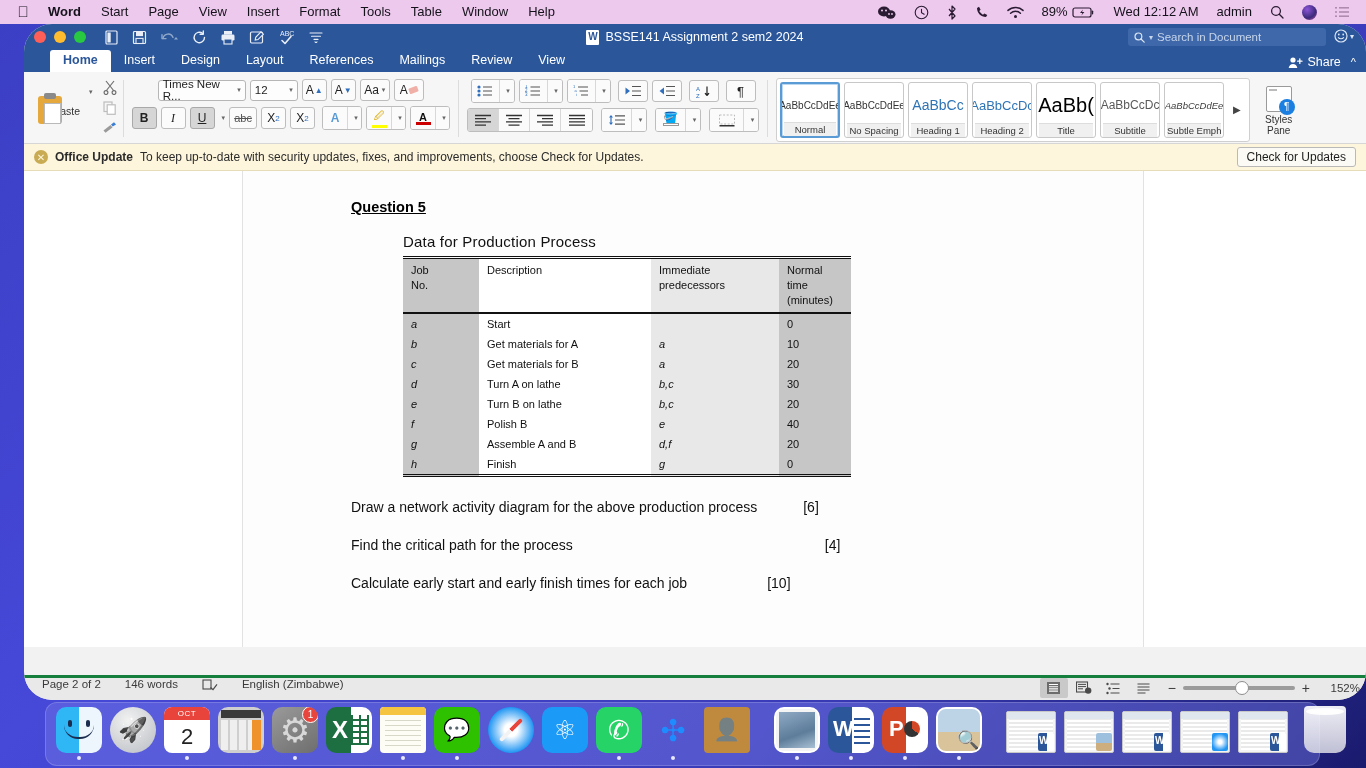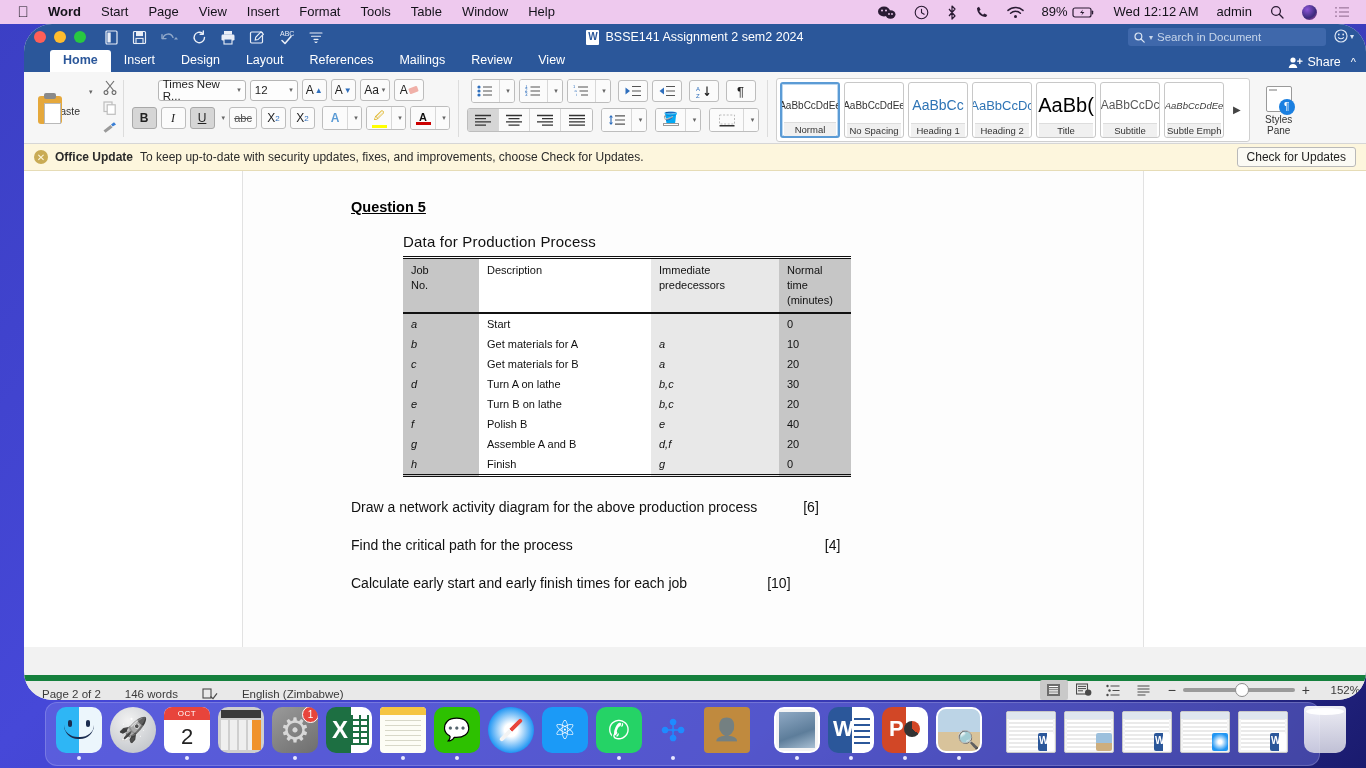--- a/index.html
+++ b/index.html
@@ -246,22 +246,22 @@
   }
   .qline .qtext { display: inline-block; }
   .qline .qmark { display: inline-block; }
   .qline.l1 .qmark { margin-left: 46px; }
   .qline.l2 .qmark { margin-left: 252px; }
   .qline.l3 .qmark { margin-left: 80px; }
 
   
   .statusbar {
     position: absolute; bottom: 0; left: 0; width: 1342px; height: 25px;
-    background: #e9e9e9; border-top: 6px solid #15803d;
-    display: flex; align-items: flex-end; font-size: 11.5px; color: #3a3a3a;
+    background: #e9e9e9; border-top: 3px solid #15803d;
+    display: flex; align-items: flex-start; font-size: 11.5px; color: #3a3a3a;
     padding: 0 6px;
   }
   .sb-item { padding: 0 12px; display: flex; align-items: center; gap: 5px; }
   .sb-right { margin-left: auto; display: flex; align-items: center; gap: 2px; }
   .viewbtn {
     width: 28px; height: 20px; display: flex; align-items: center; justify-content: center;
     color: #4a4a4a;
   }
   .viewbtn.active { background: #c9c9c9; border-radius: 2px; }
   .zoomslider { display: flex; align-items: center; gap: 7px; padding: 0 8px; }

